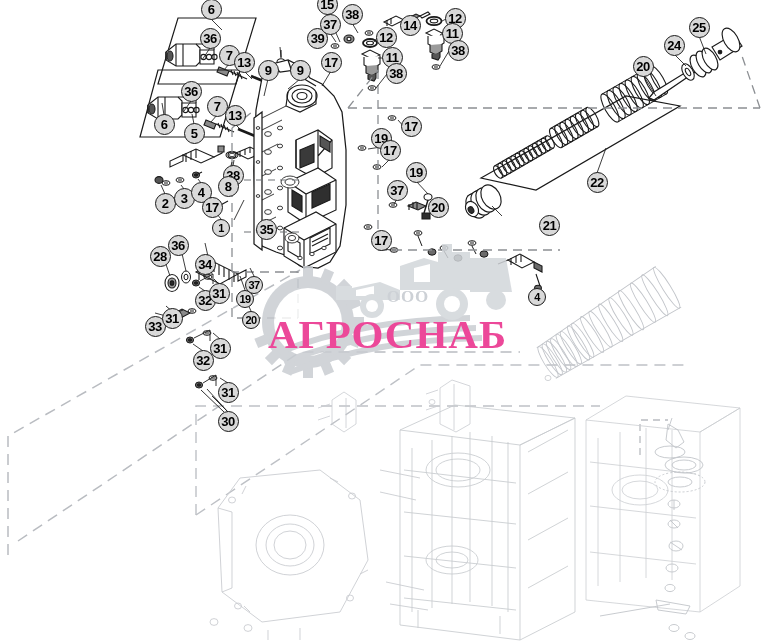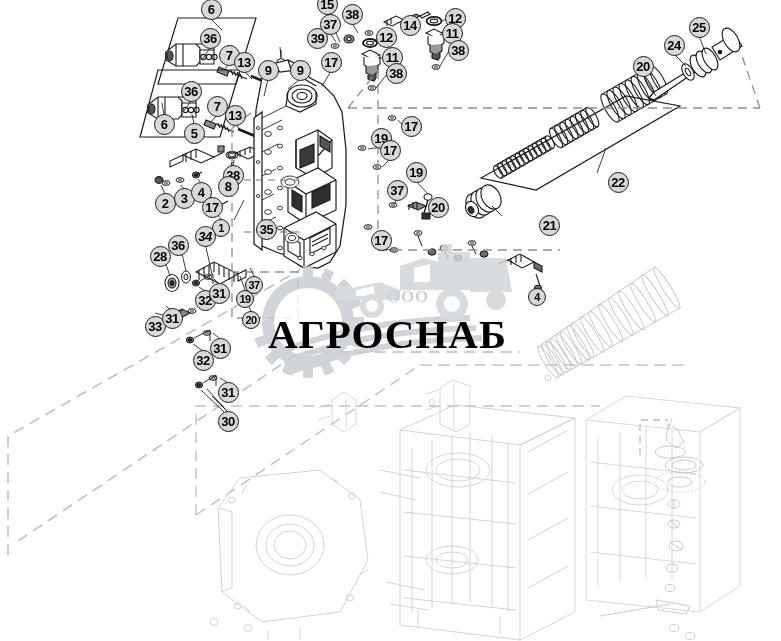--- a/index.html
+++ b/index.html
@@ -31,21 +31,21 @@
     width:265px;height:132px;
     pointer-events:none;
   }
   #watermark .wm-text{
     position:absolute;
     left:0;top:62px;width:265px;
     text-align:center;
     font-family:"Liberation Serif",serif;
     font-weight:700;
     font-size:41px;
-    color:#000000;
+    color:#ec4899;
     letter-spacing:1px;
     line-height:1;
   }
   #watermark .wm-sub{
     position:absolute;
     left:78px;top:36px;width:150px;
     text-align:center;
     font-family:"Liberation Serif",serif;
     font-weight:700;
     font-size:17px;
@@ -703,21 +703,21 @@
     <div class="callout-label" style="left:164px;top:124px;">6</div>
     <div class="callout-label" style="left:194px;top:133px;">5</div>
     <div class="callout-label" style="left:165px;top:203px;">2</div>
     <div class="callout-label" style="left:184px;top:198px;">3</div>
     <div class="callout-label" style="left:201px;top:192px;">4</div>
     <div class="callout-label" style="left:233px;top:175px;">38</div>
     <div class="callout-label" style="left:228px;top:186px;">8</div>
     <div class="callout-label" style="left:212px;top:207px;">17</div>
     <div class="callout-label sm" style="left:221px;top:228px;">1</div>
     <div class="callout-label" style="left:236px;top:229px;margin-left:20px;">35</div>
-    <div class="callout-label" style="left:205px;top:236px;font-style:italic;">34</div>
+    <div class="callout-label" style="left:205px;top:264px;">34</div>
     <div class="callout-label" style="left:178px;top:245px;">36</div>
     <div class="callout-label" style="left:160px;top:256px;">28</div>
     <div class="callout-label" style="left:205px;top:300px;">32</div>
     <div class="callout-label" style="left:219px;top:293px;">31</div>
     <div class="callout-label sm" style="left:245px;top:299px;">19</div>
     <div class="callout-label sm" style="left:251px;top:320px;">20</div>
     <div class="callout-label sm" style="left:254px;top:285px;">37</div>
     <div class="callout-label" style="left:155px;top:304px;margin-top:12px;">33</div>
     <div class="callout-label" style="left:172px;top:318px;">31</div>
     <div class="callout-label" style="left:203px;top:360px;">32</div>
@@ -739,21 +739,21 @@
     <div class="callout-label" style="left:392px;top:57px;">11</div>
     <div class="callout-label" style="left:396px;top:73px;">38</div>
     <div class="callout-label" style="left:411px;top:126px;">17</div>
     <div class="callout-label" style="left:381px;top:138px;">19</div>
     <div class="callout-label" style="left:390px;top:150px;">17</div>
     <div class="callout-label" style="left:416px;top:172px;">19</div>
     <div class="callout-label" style="left:397px;top:190px;">37</div>
     <div class="callout-label" style="left:438px;top:207px;">20</div>
     <div class="callout-label" style="left:381px;top:240px;">17</div>
     <div class="callout-label" style="left:502px;top:225px;margin-left:37px;">21</div>
-    <div class="callout-label" style="left:618px;top:182px;text-align:center;">22</div>
+    <div class="callout-label" style="left:597px;top:182px;text-align:center;">22</div>
     <div class="callout-label" style="left:643px;top:66px;">20</div>
     <div class="callout-label" style="left:674px;top:45px;">24</div>
     <div class="callout-label" style="left:699px;top:27px;">25</div>
     <div class="callout-label sm" style="left:537px;top:297px;">4</div>
   </div>
 
   <div id="watermark">
     <div class="wm-sub">ООО</div>
     <div class="wm-text">АГРОСНАБ</div>
   </div>

